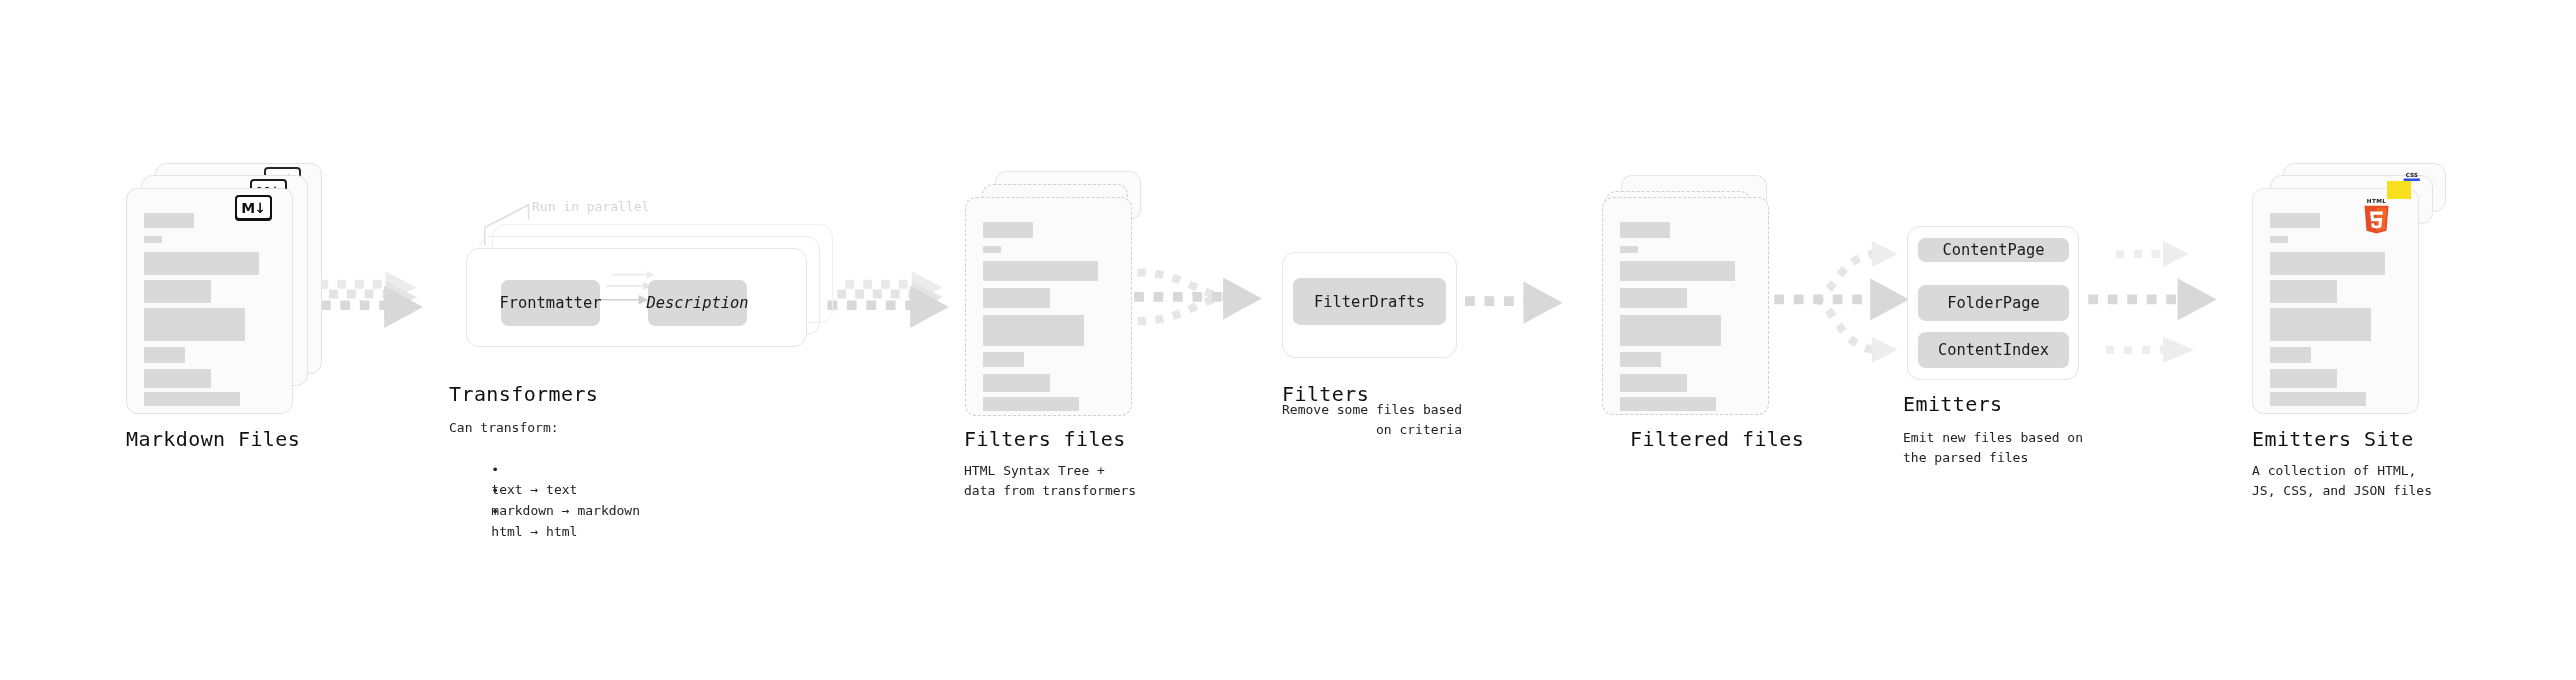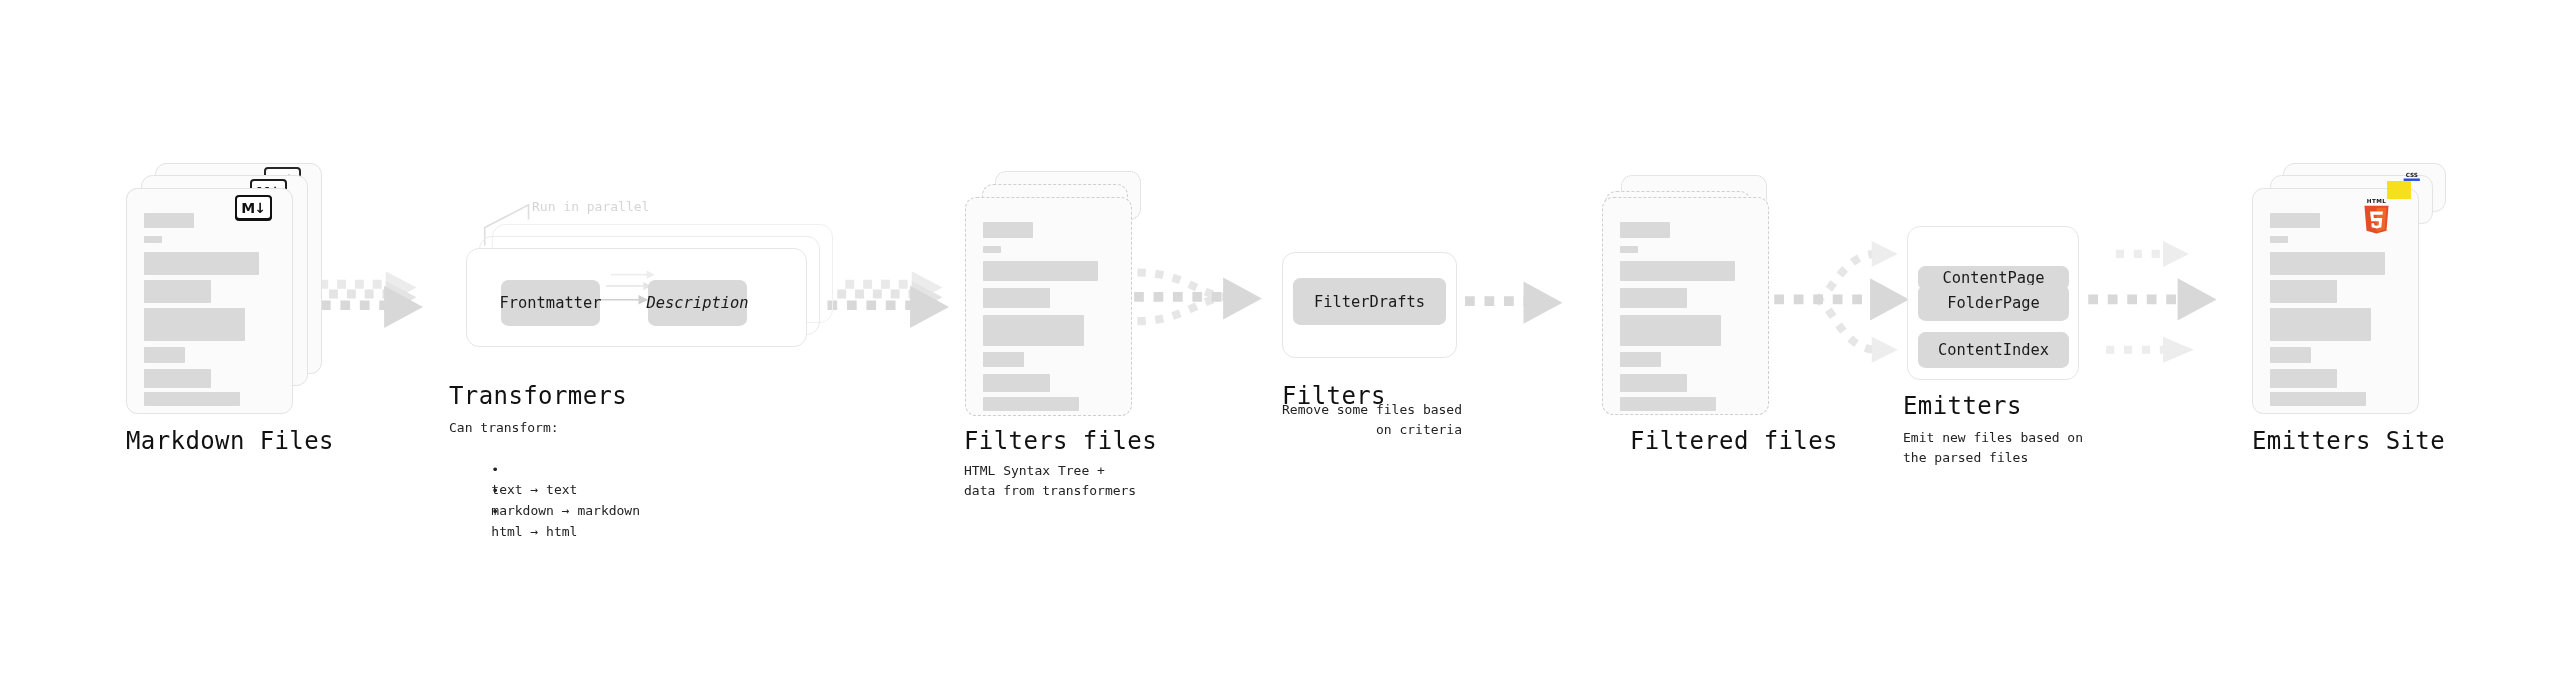--- a/index.html
+++ b/index.html
@@ -74,21 +74,21 @@
     box-sizing:border-box;
     white-space:nowrap;
   }
   .pill.g1{background:#e6e6e6;z-index:2;}
   .pill.g2{background:#eeeeee;z-index:1;}
   .pill.main{z-index:4;}
 
   
   .title{
     position:absolute;
-    font-size:24px;
+    font-size:20px;
     letter-spacing:0.4px;
     color:#111;
     white-space:nowrap;
   }
   .subtitle{
     position:absolute;
     font-size:13px;
     line-height:1.55;
     color:#222;
     white-space:pre;
@@ -280,21 +280,21 @@
     </g>
     <polygon points="120,6 152,22 120,38" fill="#ededed"></polygon>
     <polygon points="120,124 152,140 120,156" fill="#ededed"></polygon>
     <g fill="none" stroke="#d8d8d8" stroke-width="12" stroke-dasharray="12 12">
       <line x1="0" y1="78" x2="124" y2="78"></line>
     </g>
     <polygon points="118,52 166,78 118,104" fill="#d8d8d8"></polygon>
   </svg>
 
   <div class="group mainbox" style="left:1907px;top:226px;width:172px;height:154px;"></div>
-  <div class="pill main" style="left:1918px;top:238px;width:151px;height:24px;font-size:15.4px;margin-top:28px;">ContentPage</div>
+  <div class="pill main" style="left:1918px;top:238px;width:151px;height:24px;font-size:15.4px;">ContentPage</div>
   <div class="pill main" style="left:1918px;top:285px;width:151px;height:36px;font-size:15.4px;">FolderPage</div>
   <div class="pill main" style="left:1918px;top:332px;width:151px;height:36px;font-size:15.4px;">ContentIndex</div>
 
   <div class="title" style="left:1903px;top:392px;">Emitters</div>
   <div class="subtitle" style="left:1903px;top:428px;">Emit new files based on
 the parsed files</div>
 
   <svg class="arrowsvg" style="left:2088px;top:236px;" width="163" height="130" viewBox="0 0 200 160">
     <g stroke="#ededed" stroke-width="10" stroke-dasharray="10 12" fill="none">
       <line x1="34" y1="22" x2="98" y2="22"></line>
@@ -335,15 +335,17 @@
   <div class="html5-badge" style="left:2361px;top:197px;z-index:7;">
     <svg width="31" height="37" viewBox="0 0 38 46">
       <text x="19" y="8" font-family="DejaVu Sans, sans-serif" font-size="7" font-weight="bold" text-anchor="middle" fill="#111" letter-spacing="0.5">HTML</text>
       <path d="M4 11 L34 11 L31.4 42 L19 45.5 L6.6 42 Z" fill="#e44d26"></path>
       <path d="M19 13.5 L31.5 13.5 L29.3 40.3 L19 43.2 Z" fill="#f16529"></path>
       <path d="M11 18 L27 18 L26.5 22 L15.3 22 L15.6 26 L26.1 26 L25 37.5 L19 39.2 L13 37.5 L12.6 32.5 L16.1 32.5 L16.3 35 L19 35.8 L21.7 35 L22 30 L12.4 30 Z" fill="#ffffff"></path>
     </svg>
   </div>
 
   <div class="title" style="left:2252px;top:427px;">Emitters Site</div>
+  <div class="subtitle" style="left:2252px;top:461px;">A collection of HTML,
+JS, CSS, and JSON files</div>
 
 </div>
 
 
 </body></html>

